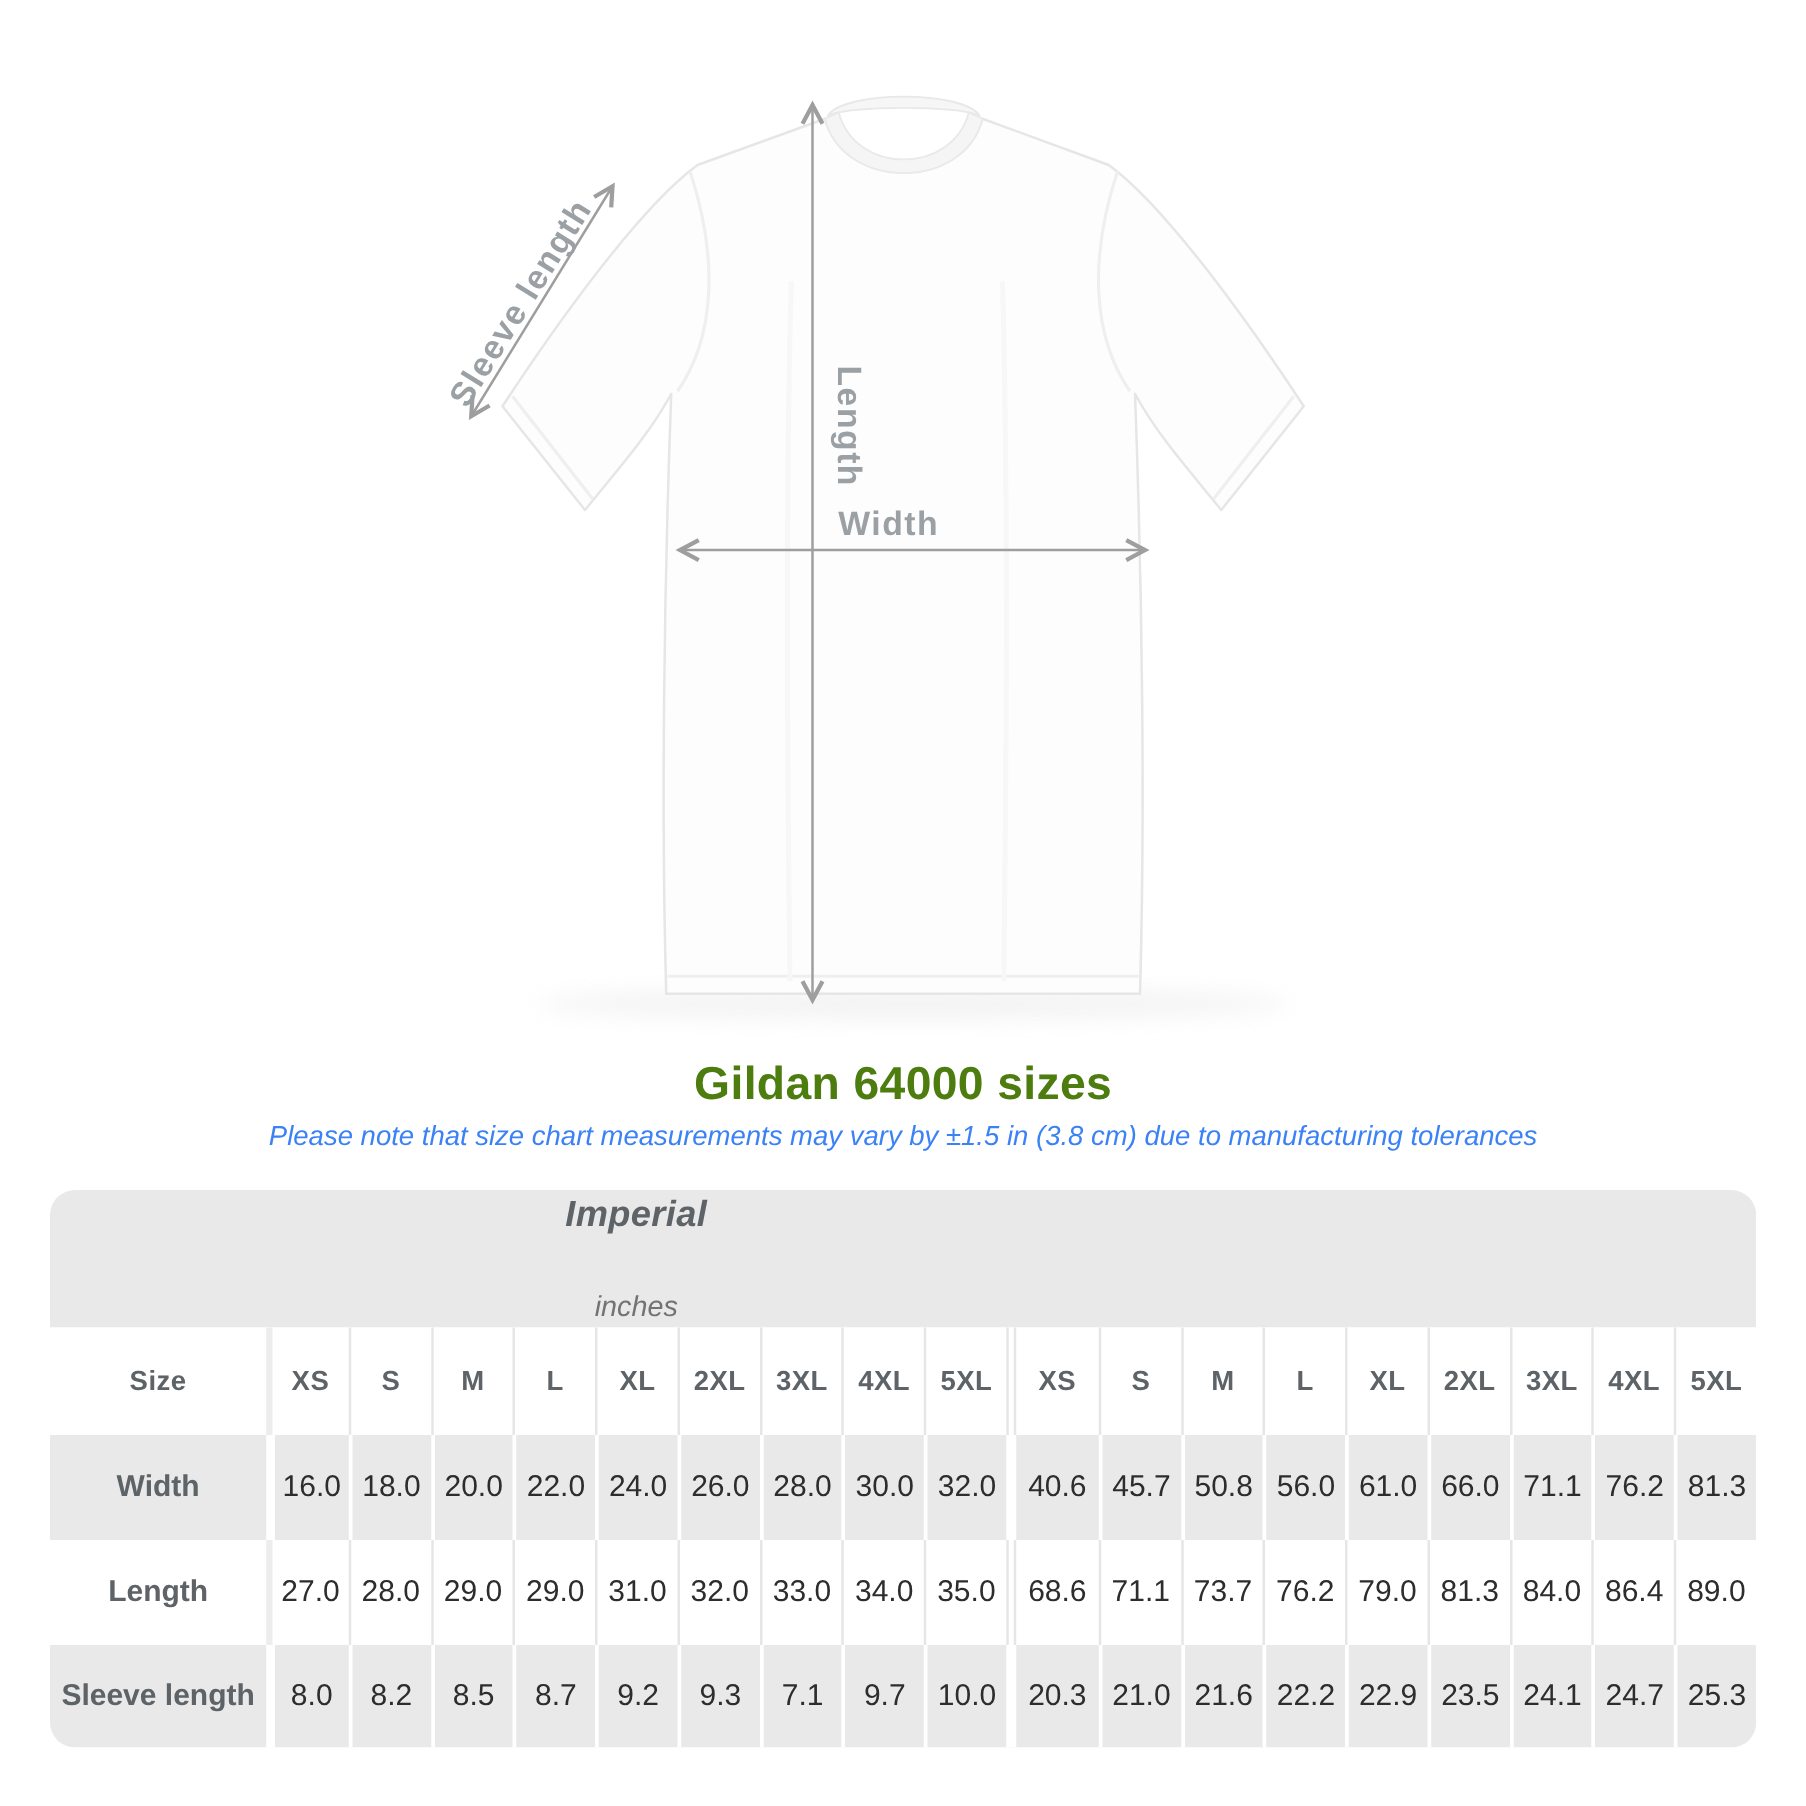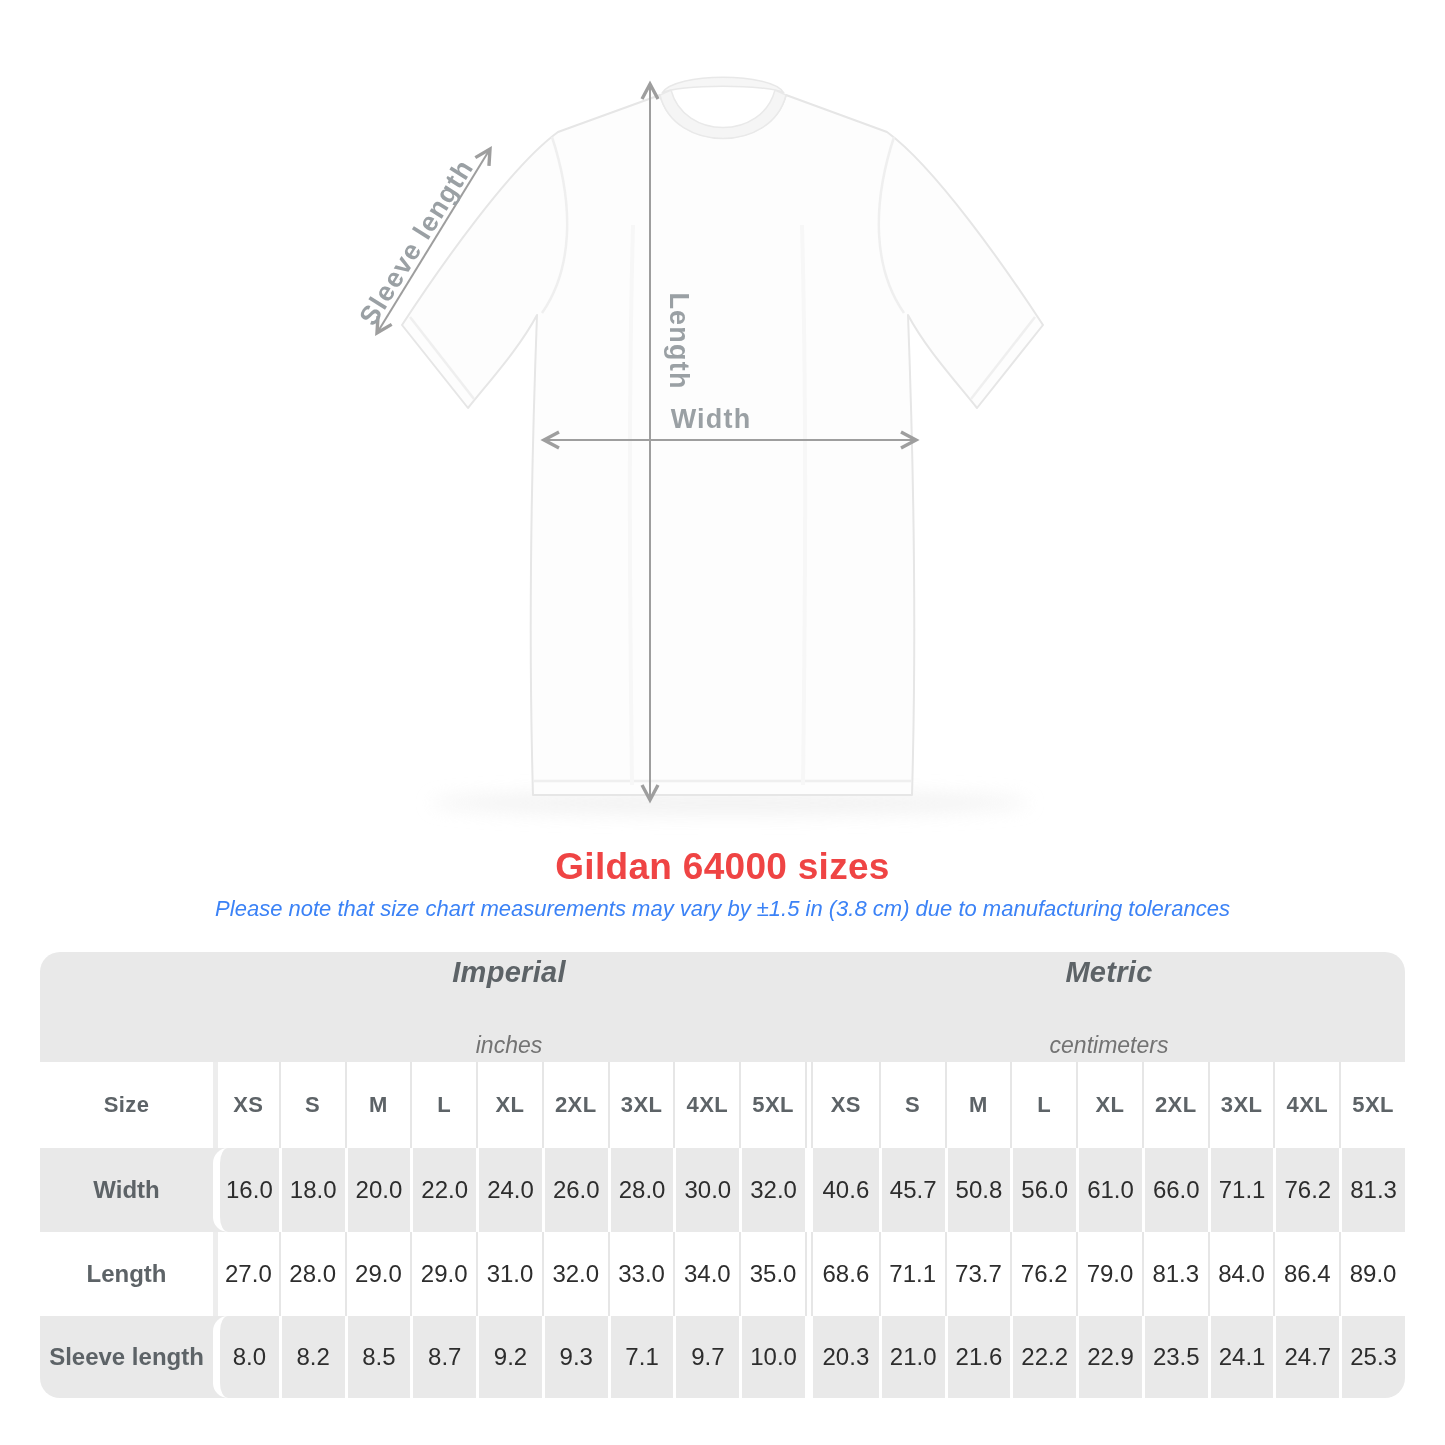--- a/index.html
+++ b/index.html
@@ -4,40 +4,40 @@
 <style>
   html,body{margin:0;padding:0;background:#fff;}
   .page{position:relative;width:1445px;height:1445px;background:#ffffff;overflow:hidden;
         font-family:"Liberation Sans", sans-serif;}
 
   
   .shirt-wrap{position:absolute;left:330px;top:55px;width:780px;height:780px;}
 
   
   .title{position:absolute;top:846px;left:0;width:100%;text-align:center;
-         font-size:37px;font-weight:700;color:#ef4444;letter-spacing:.3px;}
+         font-size:37px;font-weight:700;color:#4d7c0f;letter-spacing:.3px;}
   .note{position:absolute;top:896px;left:0;width:100%;text-align:center;
         font-size:22px;font-style:italic;color:#3b82f6;}
 
   
   .size-table{position:absolute;left:40px;top:952px;width:1365px;border-radius:20px;overflow:hidden;}
   .trow{display:grid;grid-template-columns:173px repeat(9,1fr) 8px repeat(9,1fr);}
   .cell{display:flex;flex-direction:column;align-items:center;justify-content:center;min-width:0;}
   .dark{background:#e9e9e9;}
   .light{background:#ffffff;}
   .r-group{height:110px;}
   .r-sizes{height:86px;}
   .r-d0{height:84px;}
   .r-d1{height:84px;}
   .r-d2{height:82px;}
 
   .light .cell{border-left:2px solid #e6e6e6;}
   .dark  .cell{border-left:3px solid #ffffff;gap:35px;}
   .light .cell.first-data{border-left:5px solid #ededed;}
-  .dark  .cell.first-data{border-left:7px solid #ffffff;border-radius:15px;}
+  .dark  .cell.first-data{border-left:7px solid #ffffff;}
   .cell.label-cell,.cell.no-b{border-left:none !important;}
   .light .divider{border-right:2px solid #e6e6e6;}
   .dark  .divider{background:#ffffff;border-left:none !important;}
   .r-group .cell{border:none !important;background:transparent;}
 
   .group-name{font-size:29px;font-weight:700;font-style:italic;color:#5d6367;letter-spacing:.3px;}
   .group-unit{margin-top:8px;font-size:23px;font-style:italic;color:#737373;}
   .size-head{font-size:22px;font-weight:700;color:#5d6367;letter-spacing:.4px;}
   .row-label{font-size:24px;font-weight:700;color:#5d6367;}
   .val{font-size:24px;font-weight:400;color:#2d2d2d;}
@@ -111,24 +111,20 @@
 
   <div class="size-table">
 
     <div class="trow dark r-group">
       <div class="cell label-cell"></div>
       <div class="cell" style="grid-column:2 / span 9">
         <div class="group-name">Imperial</div>
         <div class="group-unit">inches</div>
       </div>
       <div class="cell gdv"></div>
-      <div class="cell" style="grid-column:12 / span 9">
-        <div class="group-name">Metric</div>
-        <div class="group-unit">centimeters</div>
-      </div>
     </div>
 
     <div class="trow light r-sizes" id="sizesRow">
       <div class="cell label-cell size-head">Size</div>
     <div class="cell size-head first-data">XS</div>
         <div class="cell size-head">S</div>
         <div class="cell size-head">M</div>
         <div class="cell size-head">L</div>
         <div class="cell size-head">XL</div>
         <div class="cell size-head">2XL</div>

